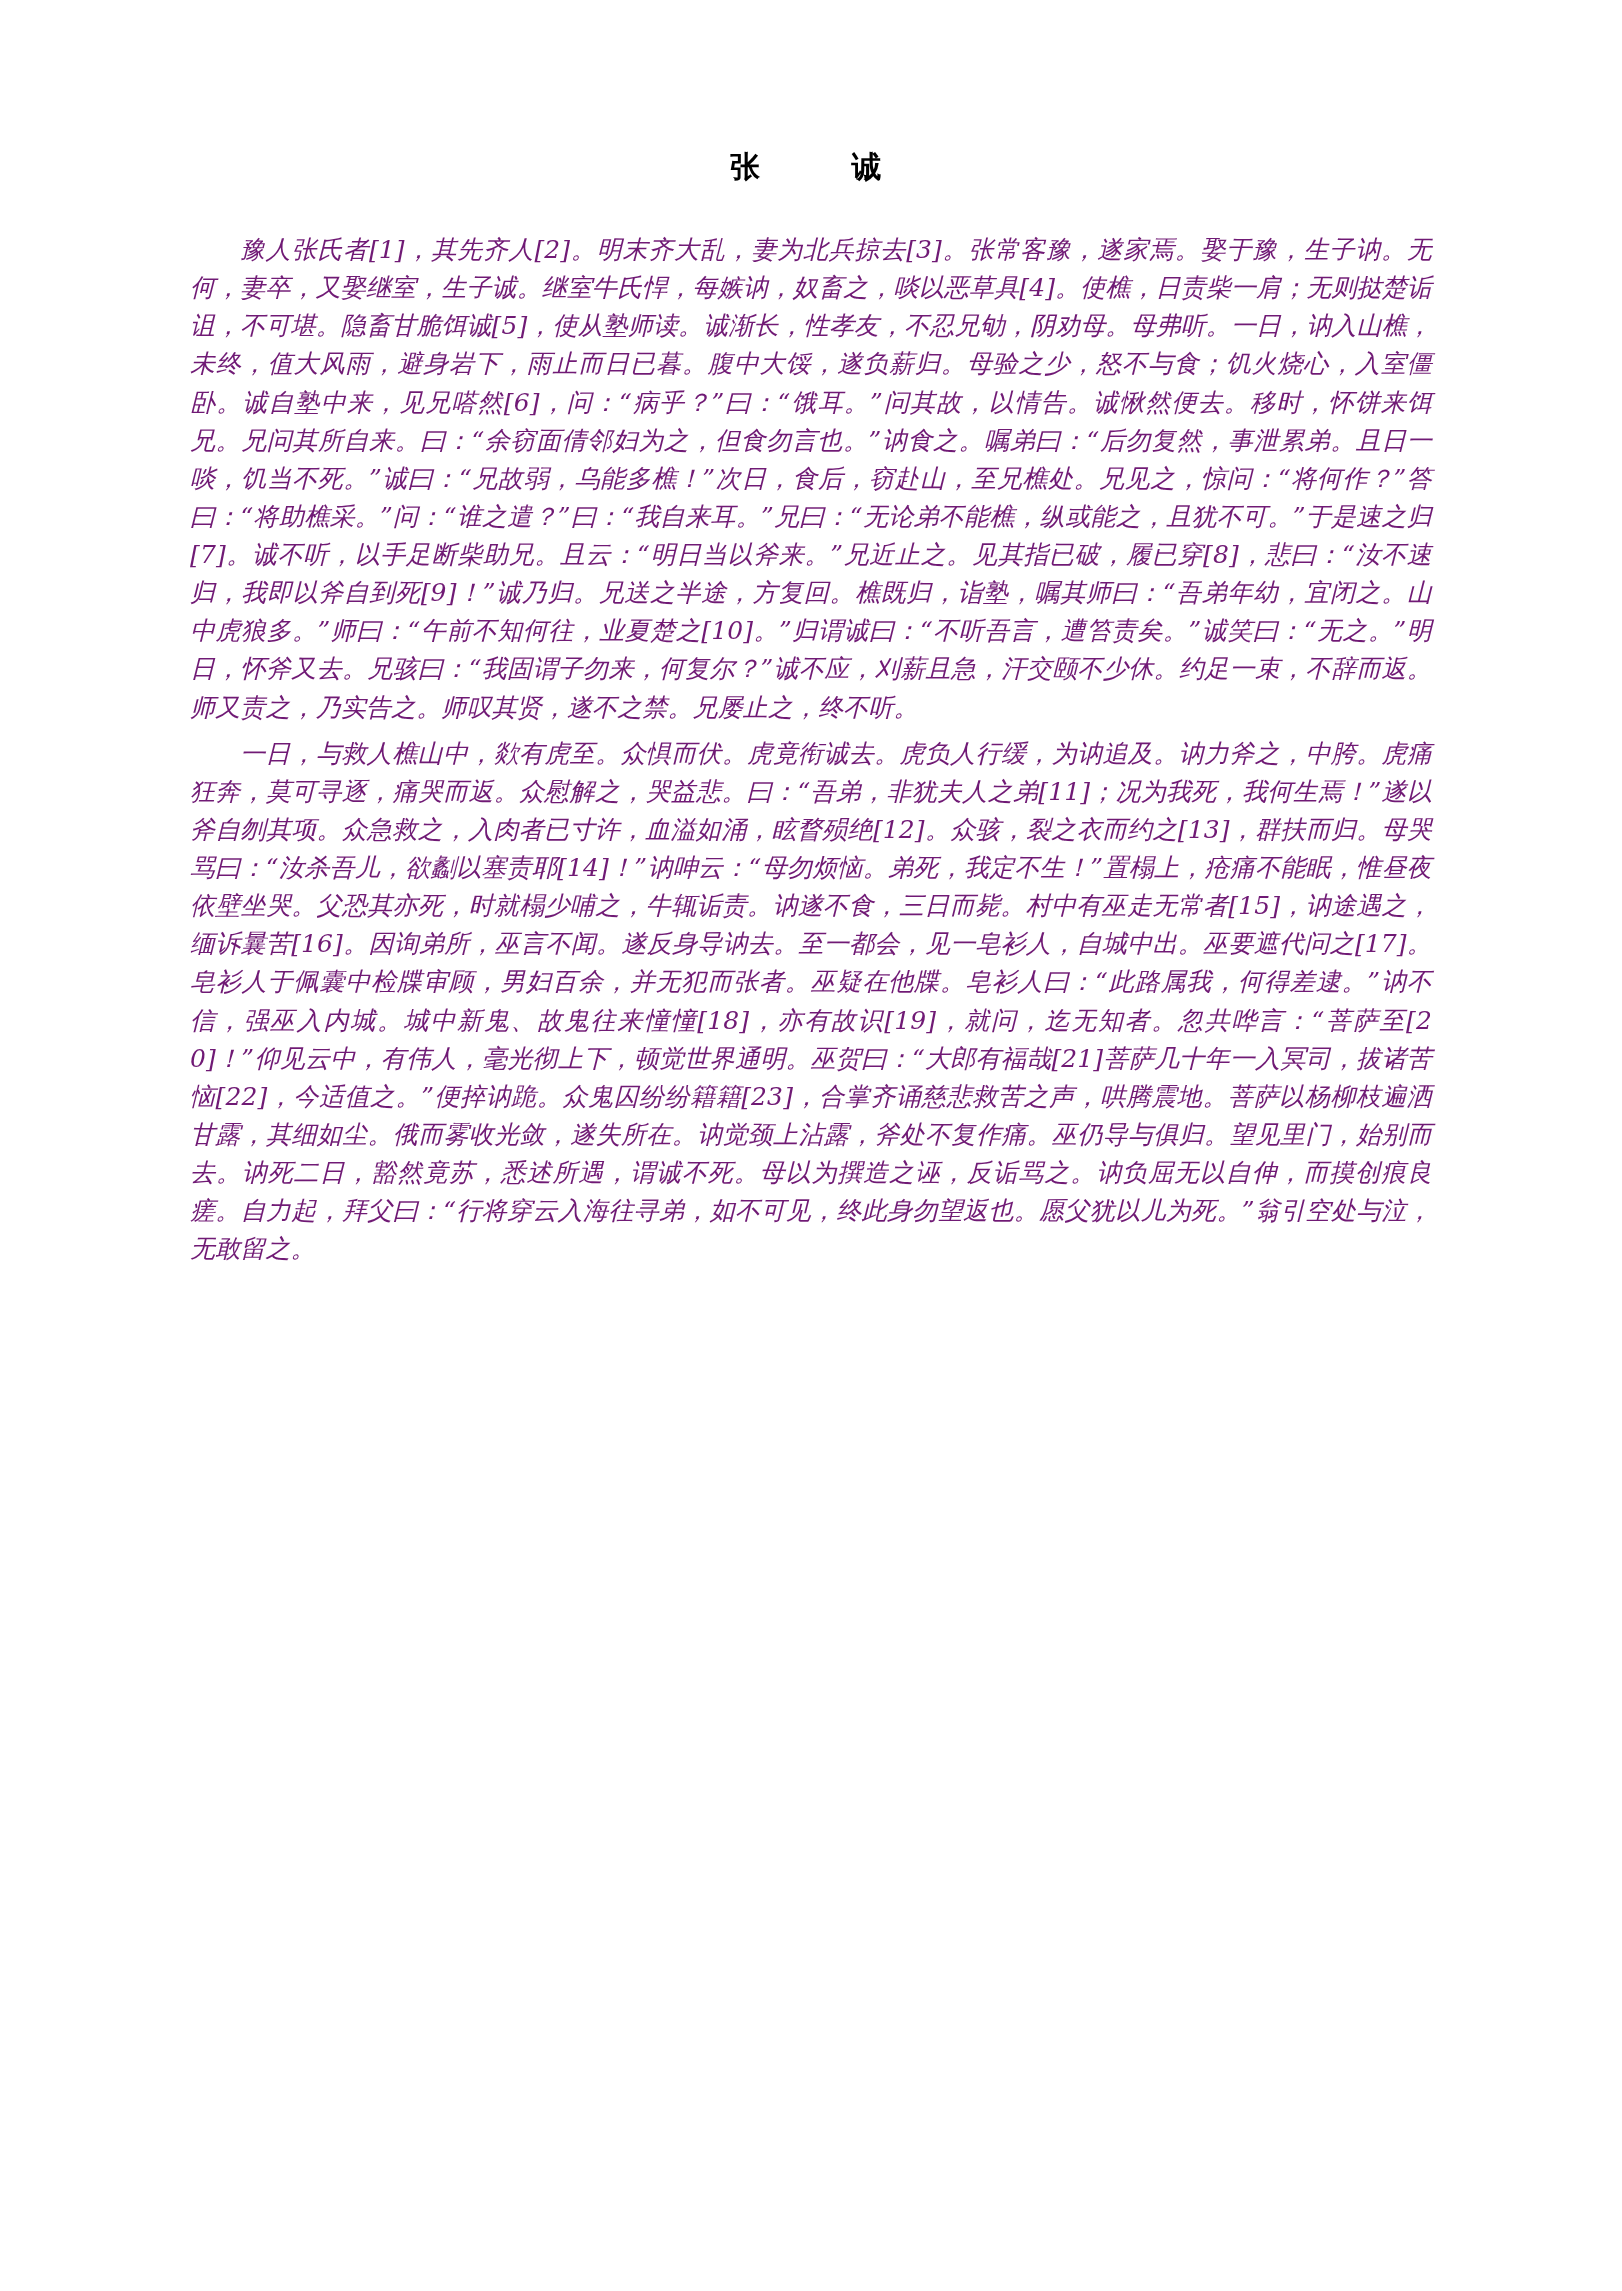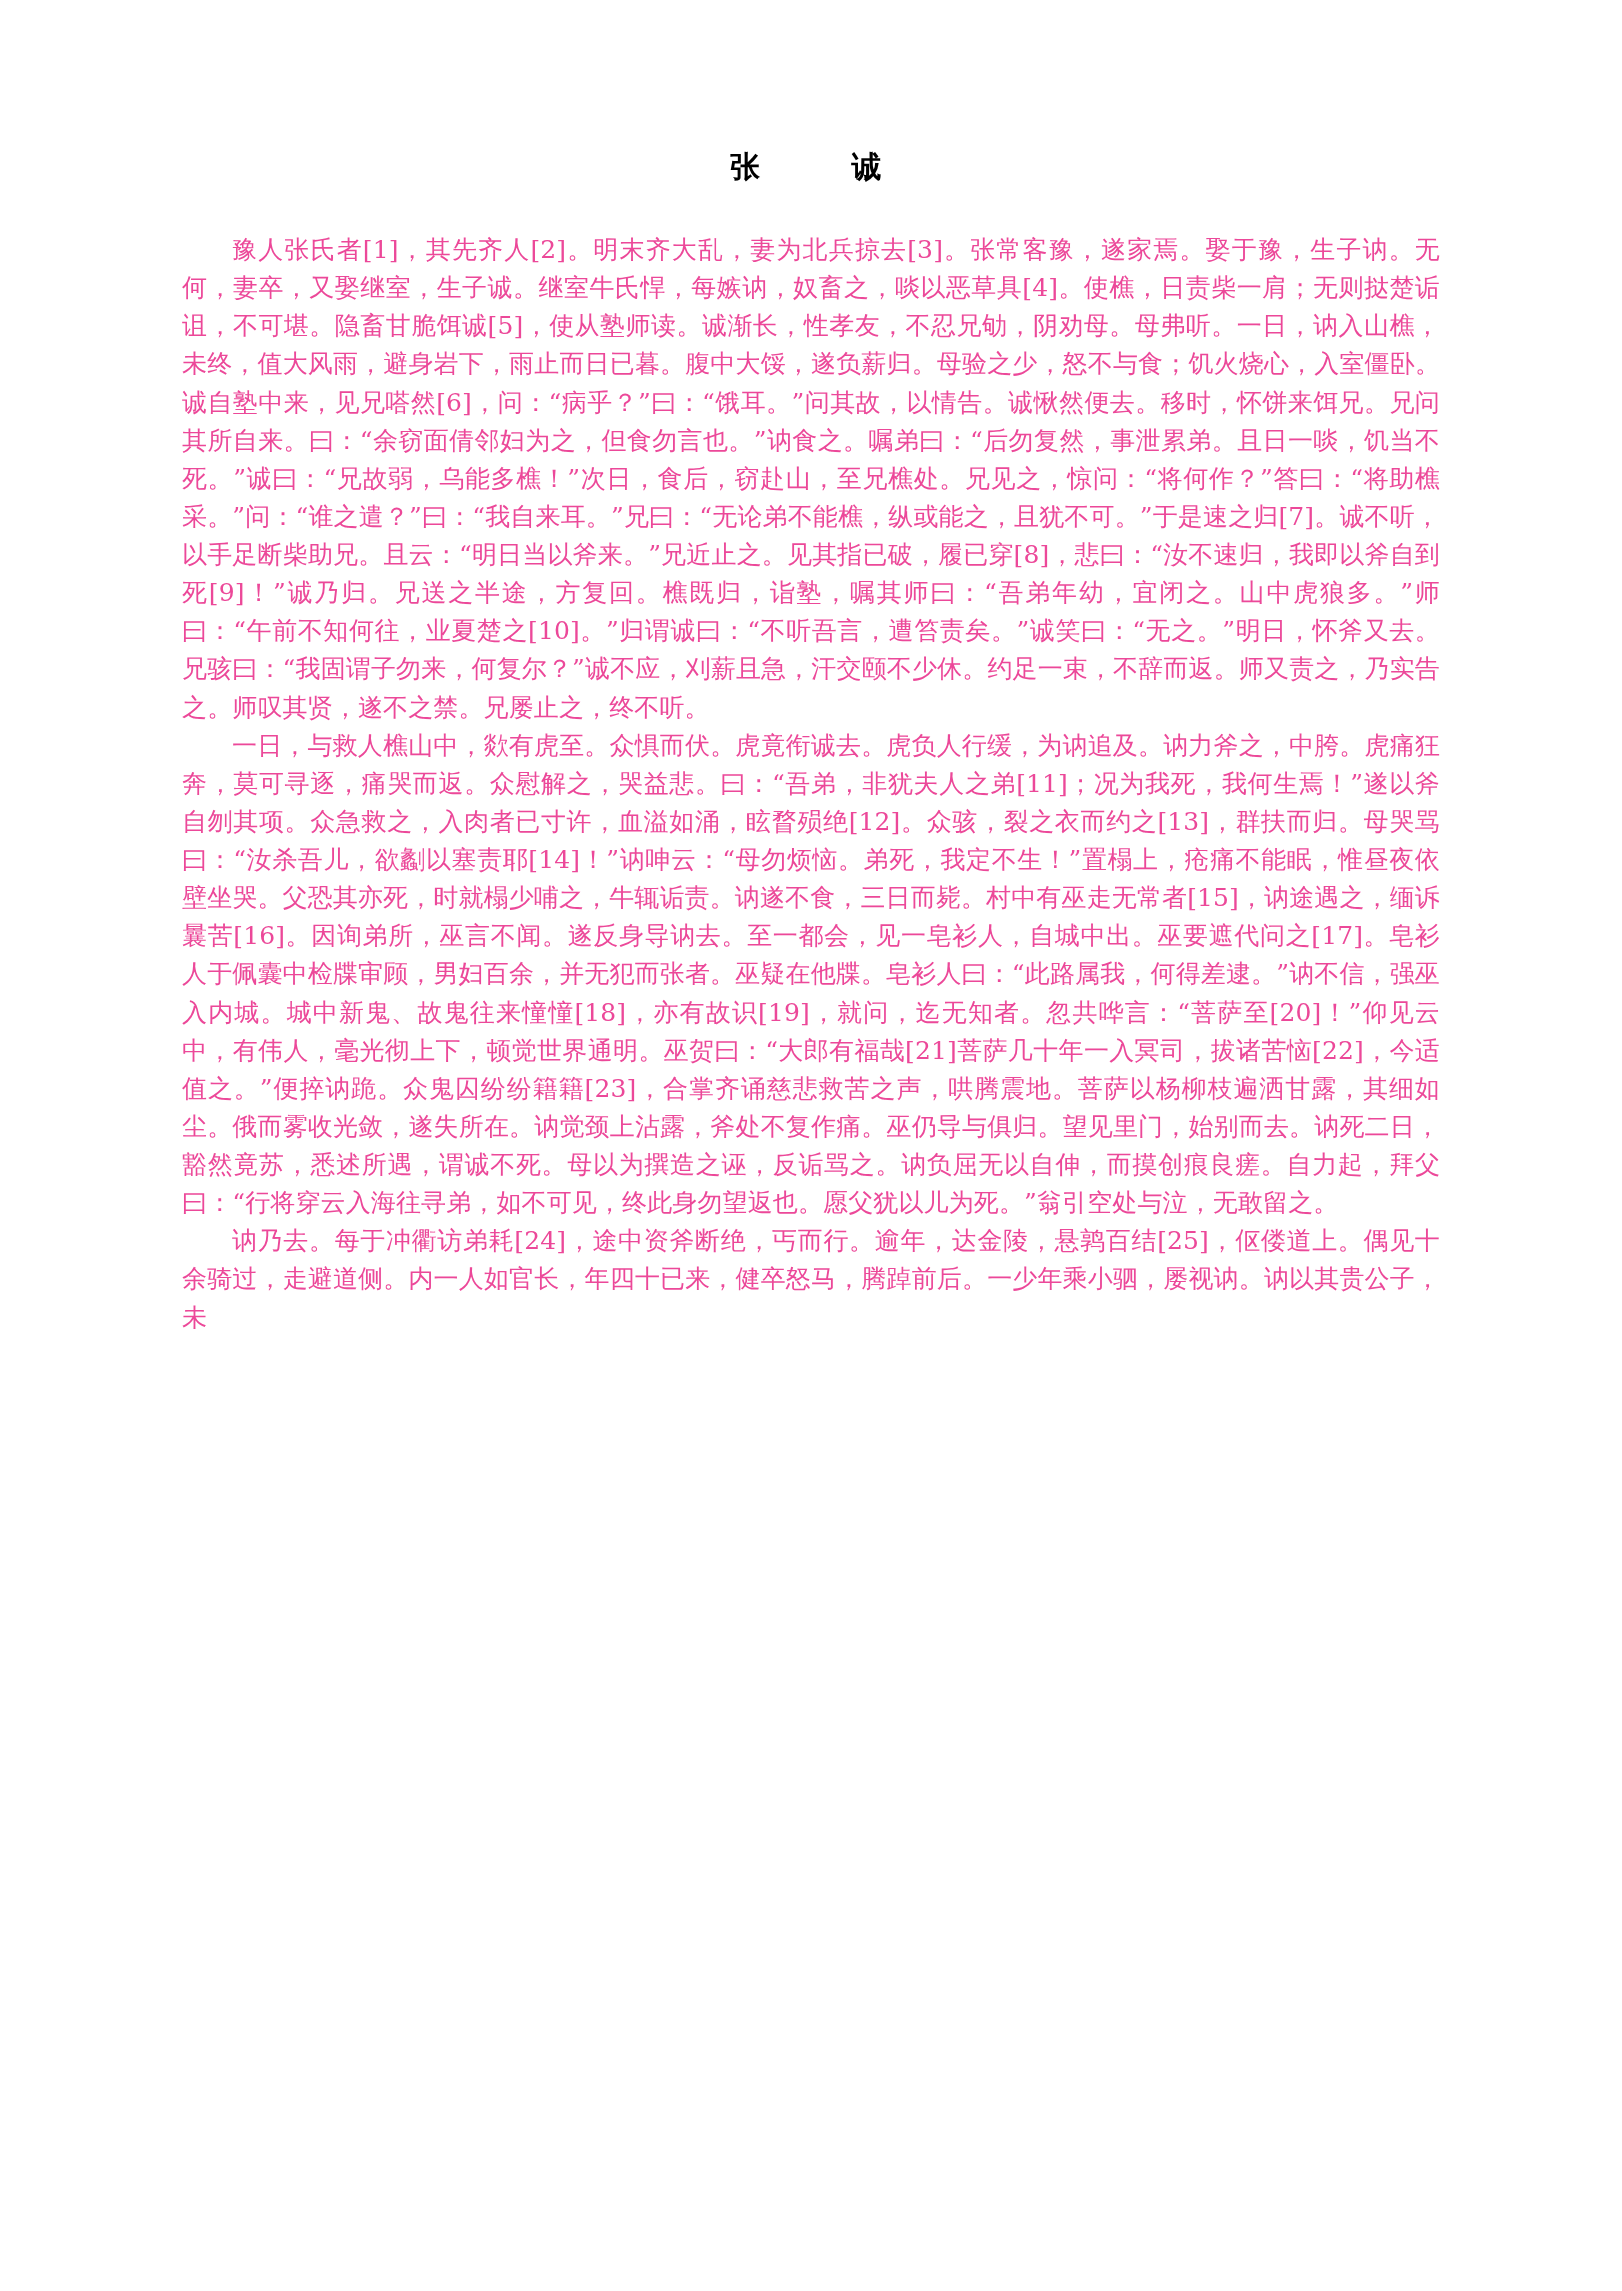--- a/index.html
+++ b/index.html
@@ -31,34 +31,34 @@
     letter-spacing: 0.35em;
     margin: 0 0 43px 0;
     color: #000;
     font-family: "DejaVu Serif", "Liberation Serif", serif;
   }
   .para {
     font-size: 25px;
     line-height: 1.525;
     text-align: justify;
     text-justify: inter-ideograph;
-    margin: 0;
-    color: #ec4899;
+    margin: 8px;
+    color: #701a75;
     text-indent: 2em;
     letter-spacing: 0.005em;
     word-break: break-all;
+    font-style: italic;
   }
   .para + .para {
     margin-top: 0px;
   }
 </style>
 </head>
 <body>
 
 <div class="page">
   <div class="content">
     <h1 class="doc-title">张　　诚</h1>
     <p class="para">豫人张氏者[1]，其先齐人[2]。明末齐大乱，妻为北兵掠去[3]。张常客豫，遂家焉。娶于豫，生子讷。无何，妻卒，又娶继室，生子诚。继室牛氏悍，每嫉讷，奴畜之，啖以恶草具[4]。使樵，日责柴一肩；无则挞楚诟诅，不可堪。隐畜甘脆饵诚[5]，使从塾师读。诚渐长，性孝友，不忍兄劬，阴劝母。母弗听。一日，讷入山樵，未终，值大风雨，避身岩下，雨止而日已暮。腹中大馁，遂负薪归。母验之少，怒不与食；饥火烧心，入室僵卧。诚自塾中来，见兄嗒然[6]，问：“病乎？”曰：“饿耳。”问其故，以情告。诚愀然便去。移时，怀饼来饵兄。兄问其所自来。曰：“余窃面倩邻妇为之，但食勿言也。”讷食之。嘱弟曰：“后勿复然，事泄累弟。且日一啖，饥当不死。”诚曰：“兄故弱，乌能多樵！”次日，食后，窃赴山，至兄樵处。兄见之，惊问：“将何作？”答曰：“将助樵采。”问：“谁之遣？”曰：“我自来耳。”兄曰：“无论弟不能樵，纵或能之，且犹不可。”于是速之归[7]。诚不听，以手足断柴助兄。且云：“明日当以斧来。”兄近止之。见其指已破，履已穿[8]，悲曰：“汝不速归，我即以斧自到死[9]！”诚乃归。兄送之半途，方复回。樵既归，诣塾，嘱其师曰：“吾弟年幼，宜闭之。山中虎狼多。”师曰：“午前不知何往，业夏楚之[10]。”归谓诚曰：“不听吾言，遭笞责矣。”诚笑曰：“无之。”明日，怀斧又去。兄骇曰：“我固谓子勿来，何复尔？”诚不应，刈薪且急，汗交颐不少休。约足一束，不辞而返。师又责之，乃实告之。师叹其贤，遂不之禁。兄屡止之，终不听。</p>
     <p class="para">一日，与救人樵山中，欻有虎至。众惧而伏。虎竟衔诚去。虎负人行缓，为讷追及。讷力斧之，中胯。虎痛狂奔，莫可寻逐，痛哭而返。众慰解之，哭益悲。曰：“吾弟，非犹夫人之弟[11]；况为我死，我何生焉！”遂以斧自刎其项。众急救之，入肉者已寸许，血溢如涌，眩瞀殒绝[12]。众骇，裂之衣而约之[13]，群扶而归。母哭骂曰：“汝杀吾儿，欲劙以塞责耶[14]！”讷呻云：“母勿烦恼。弟死，我定不生！”置榻上，疮痛不能眠，惟昼夜依壁坐哭。父恐其亦死，时就榻少哺之，牛辄诟责。讷遂不食，三日而毙。村中有巫走无常者[15]，讷途遇之，缅诉曩苦[16]。因询弟所，巫言不闻。遂反身导讷去。至一都会，见一皂衫人，自城中出。巫要遮代问之[17]。皂衫人于佩囊中检牒审顾，男妇百余，并无犯而张者。巫疑在他牒。皂衫人曰：“此路属我，何得差逮。”讷不信，强巫入内城。城中新鬼、故鬼往来憧憧[18]，亦有故识[19]，就问，迄无知者。忽共哗言：“菩萨至[20]！”仰见云中，有伟人，毫光彻上下，顿觉世界通明。巫贺曰：“大郎有福哉[21]菩萨几十年一入冥司，拔诸苦恼[22]，今适值之。”便捽讷跪。众鬼囚纷纷籍籍[23]，合掌齐诵慈悲救苦之声，哄腾震地。菩萨以杨柳枝遍洒甘露，其细如尘。俄而雾收光敛，遂失所在。讷觉颈上沾露，斧处不复作痛。巫仍导与俱归。望见里门，始别而去。讷死二日，豁然竟苏，悉述所遇，谓诚不死。母以为撰造之诬，反诟骂之。讷负屈无以自伸，而摸创痕良瘥。自力起，拜父曰：“行将穿云入海往寻弟，如不可见，终此身勿望返也。愿父犹以儿为死。”翁引空处与泣，无敢留之。</p>
-    <p class="para">讷乃去。每于冲衢访弟耗[24]，途中资斧断绝，丐而行。逾年，达金陵，悬鹑百结[25]，伛偻道上。偶见十余骑过，走避道侧。内一人如官长，年四十已来，健卒怒马，腾踔前后。一少年乘小驷，屡视讷。讷以其贵公子，未</p>
   </div>
 </div>
 
 
 </body></html>

